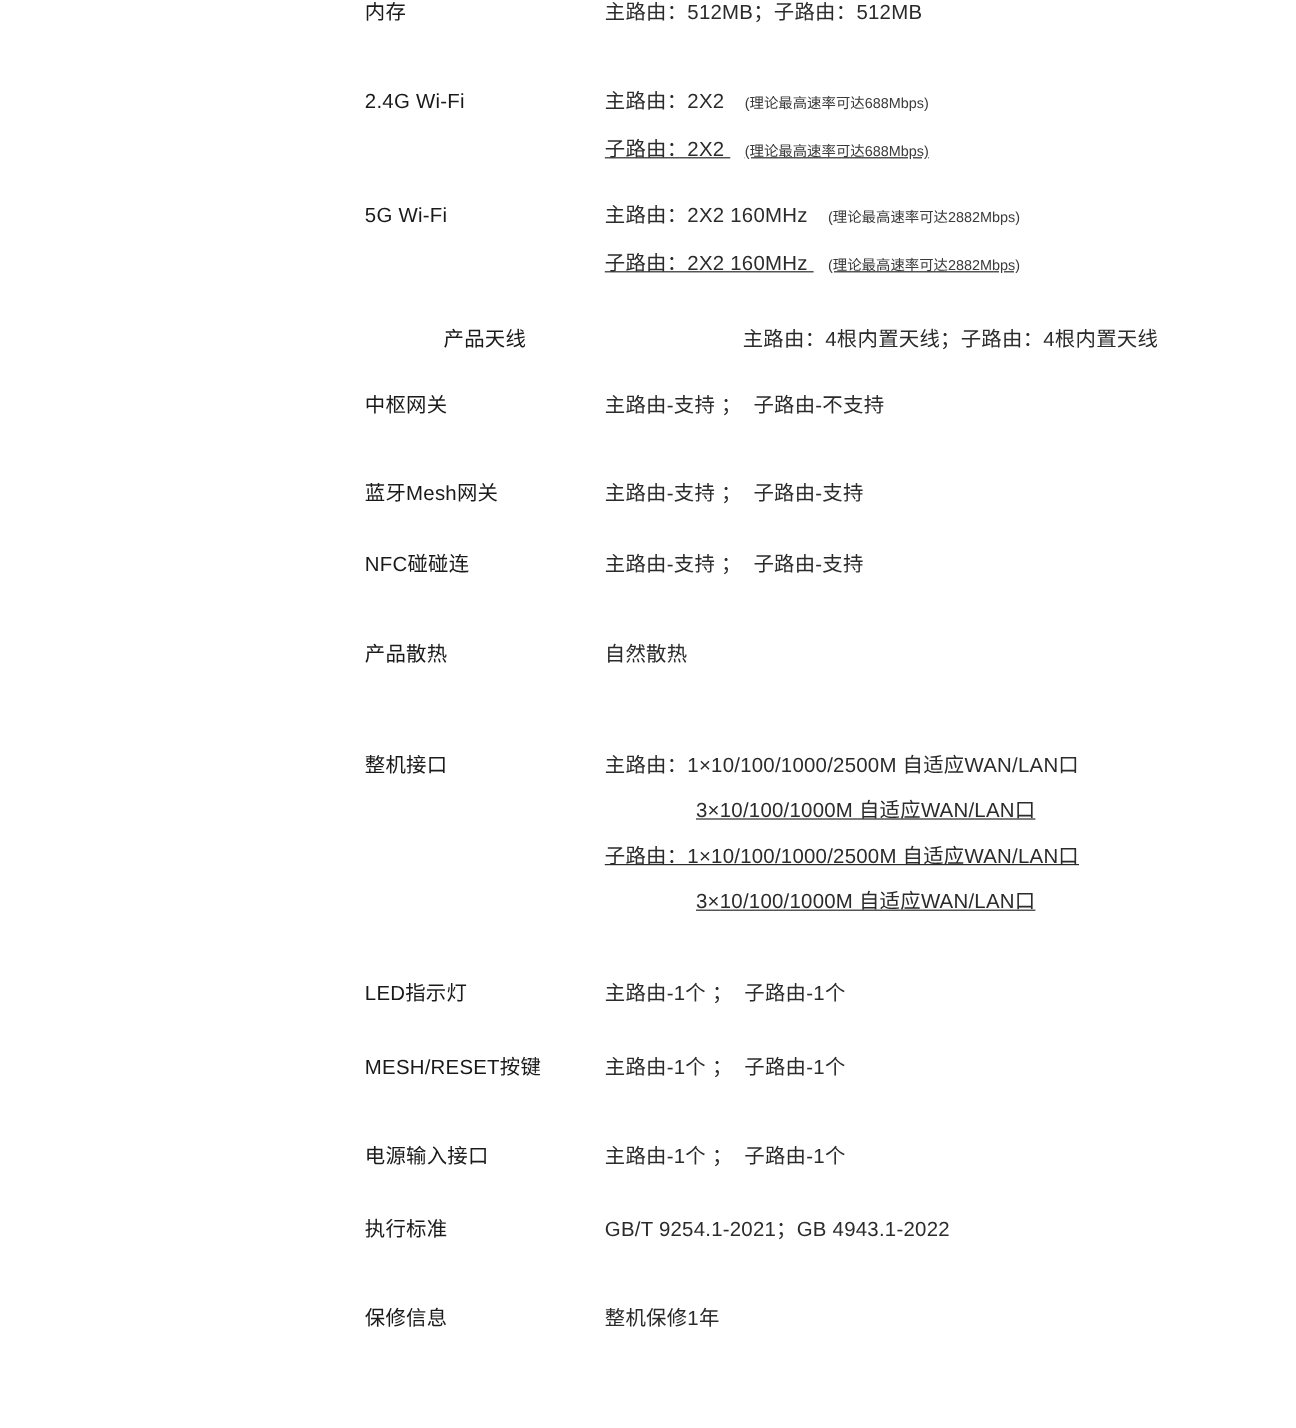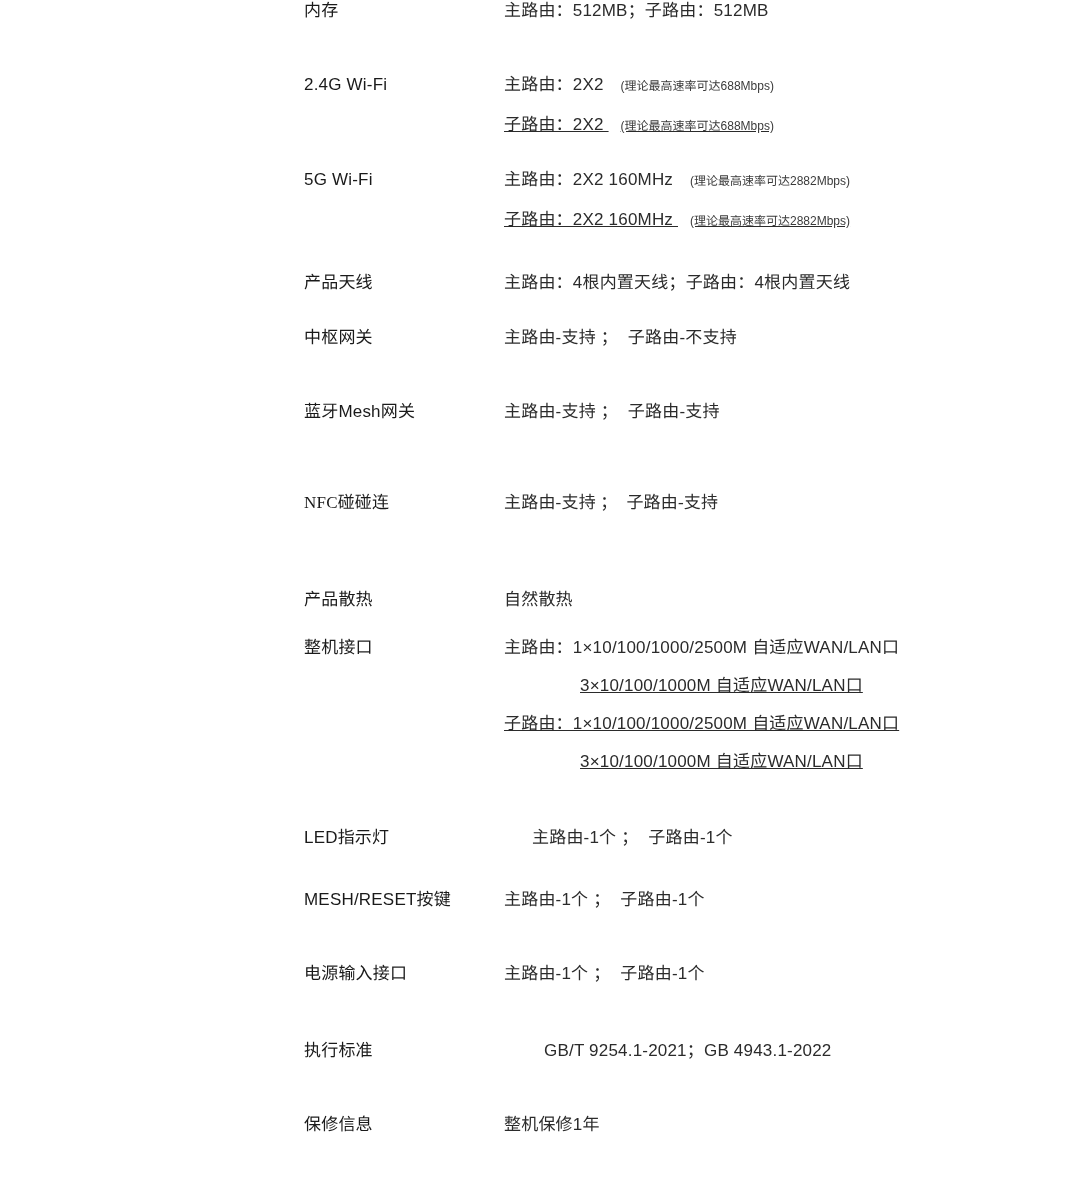--- a/index.html
+++ b/index.html
@@ -54,30 +54,30 @@
   .note {
     font-size: 12px;
     color: #3a3a3a;
     letter-spacing: 0;
     padding-left: 12px;
   }
   
   .r0  { margin-top: -2px; }
   .r1  { margin-top: 49px; }
   .r2  { margin-top: 28px; }
-  .r3  { margin-top: 36px; }
+  .r3  { margin-top: 36px; text-align: center; }
   .r4  { margin-top: 30px; }
   .r5  { margin-top: 49px; }
-  .r6  { margin-top: 66px; font-family: Liberation Serif, serif; }
-  .r7  { margin-top: 72px; }
-  .r8  { margin-top: 23px; }
-  .r9  { margin-top: 51px; gap: 28px; }
+  .r6  { margin-top: 34px; }
+  .r7  { margin-top: 50px; }
+  .r8  { margin-top: 67px; }
+  .r9  { margin-top: 51px; }
   .r10 { margin-top: 37px; align-items: flex-end; }
   .r11 { margin-top: 49px; }
-  .r12 { margin-top: 52px; gap: 40px; }
+  .r12 { margin-top: 36px; }
   .r13 { margin-top: 49px; }
   .indent-cont {
     padding-left: 76px;
   }
 </style>
 </head>
 <body>
 
 <div class="spec-sheet">
 

